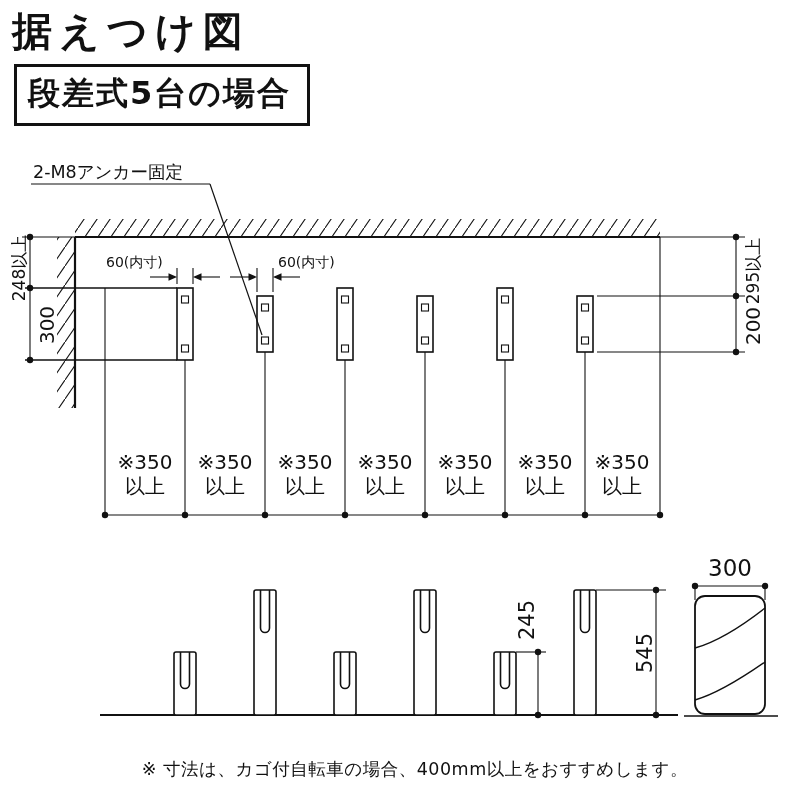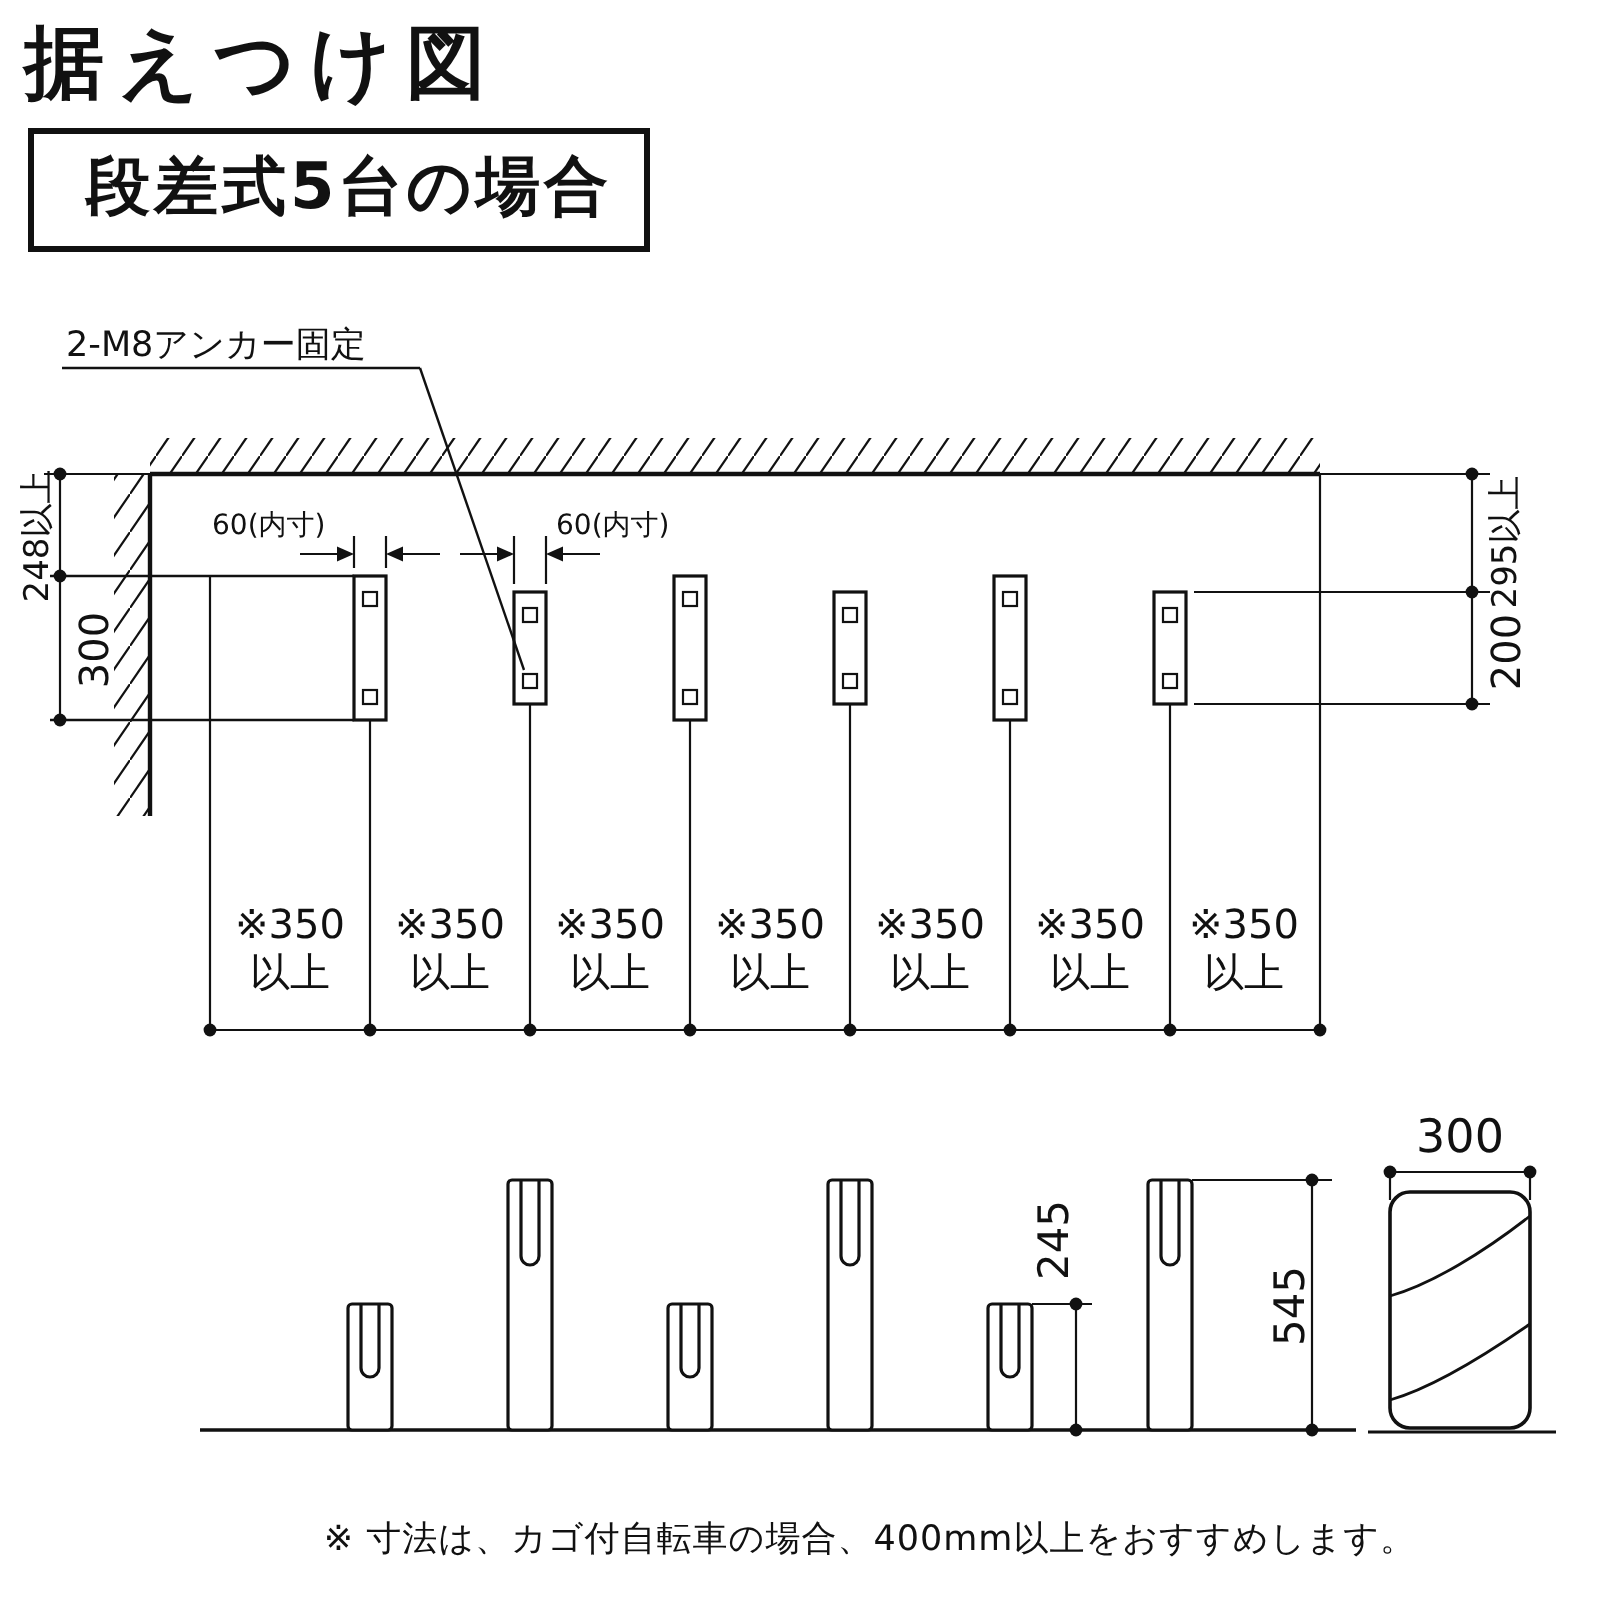--- a/index.html
+++ b/index.html
@@ -8,25 +8,25 @@
     background:#ffffff;color:#111;
     font-family:"DejaVu Sans","Liberation Sans",sans-serif;
   }
   .page{position:absolute;inset:0;width:712px;height:800px;}
   .title{
     position:absolute;left:12px;top:4px;
     font-size:40px;font-weight:bold;letter-spacing:7px;white-space:nowrap;
   }
   .subtitle-box{
     position:absolute;left:14px;top:64px;display:inline-block;
-    border:3px solid #111;padding:5px 16px 7px 26px;
+    border:3px solid #111;padding:5px 16px 7px 11px;
     font-size:32px;font-weight:600;letter-spacing:2px;white-space:nowrap;
   }
   .footer{
-    position:absolute;right:4px;top:757px;
+    position:absolute;right:24px;top:757px;
     font-size:17.5px;letter-spacing:0.5px;white-space:nowrap;
   }
   svg.drawing{position:absolute;left:0;top:0;}
   svg text{font-family:"DejaVu Sans","Liberation Sans",sans-serif;fill:#111;}
   .ln{stroke:#111;fill:none;}
   .dot{fill:#111;stroke:none;}
   .arrow{fill:#111;stroke:none;}
 </style>
 </head>
 <body>

